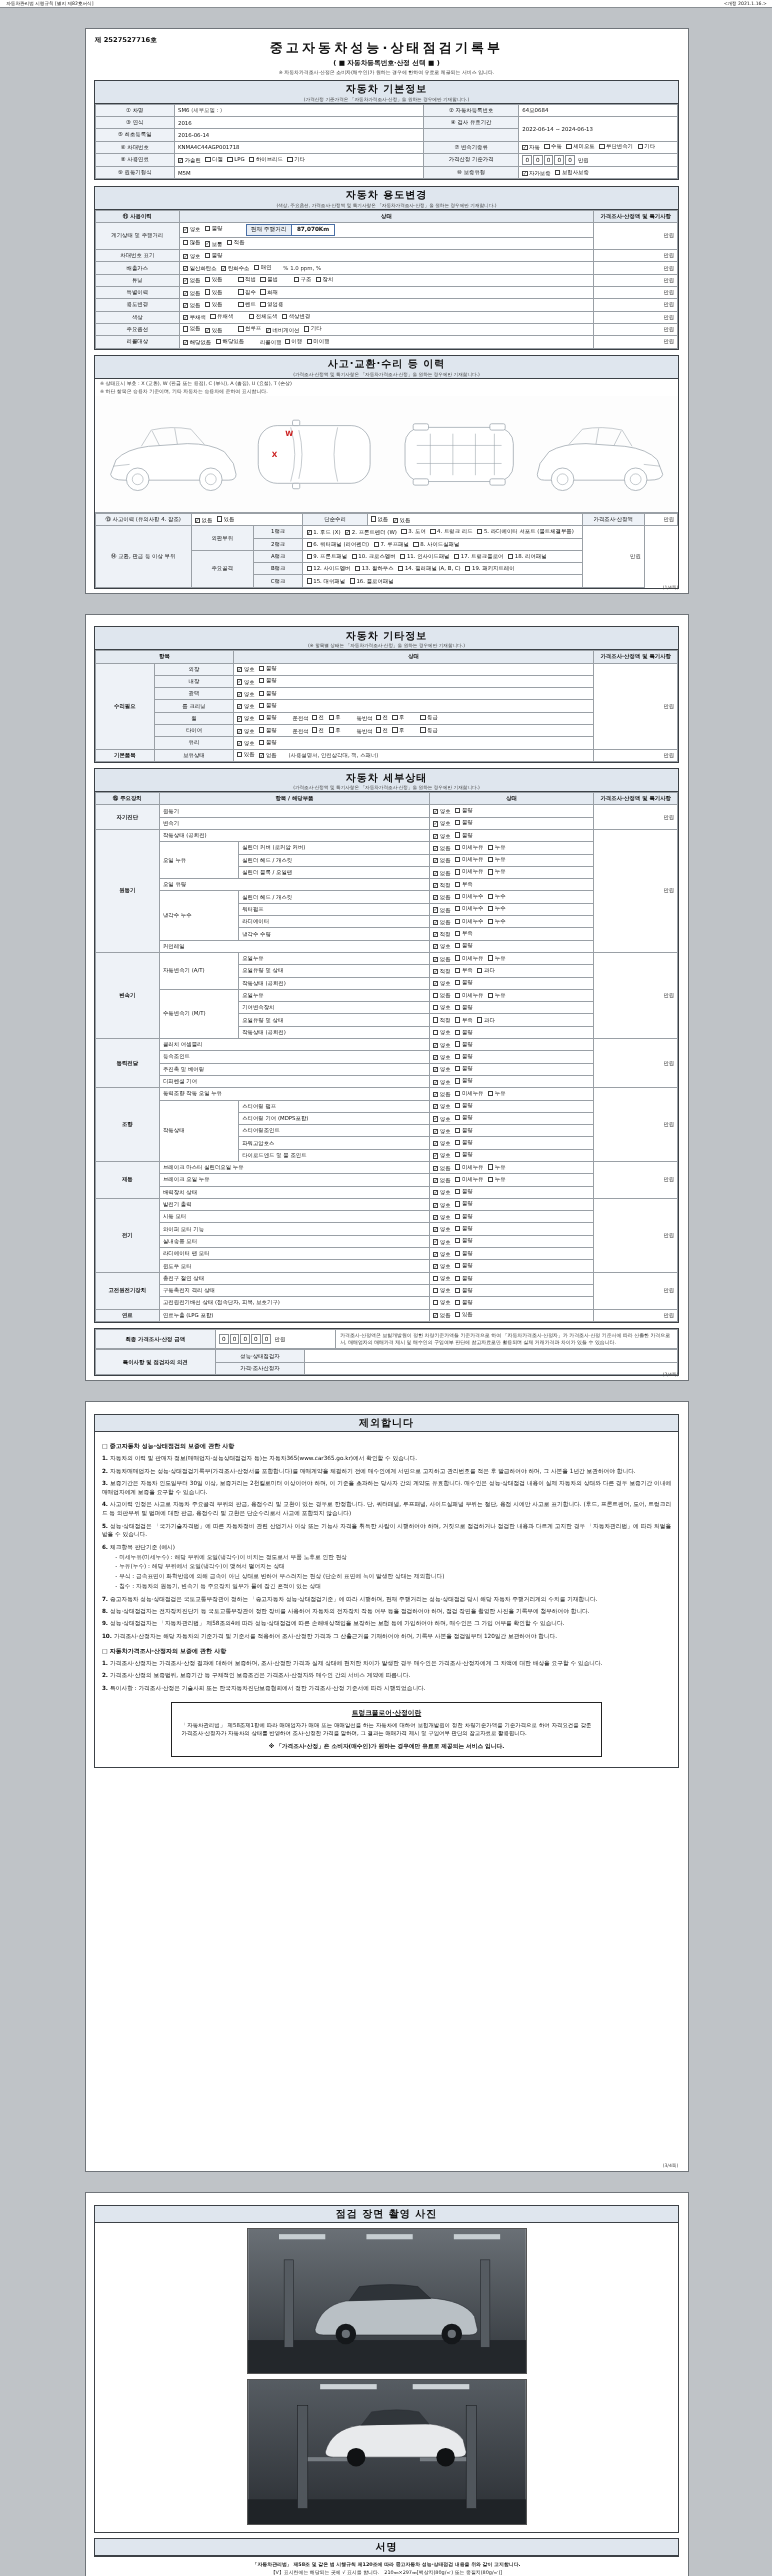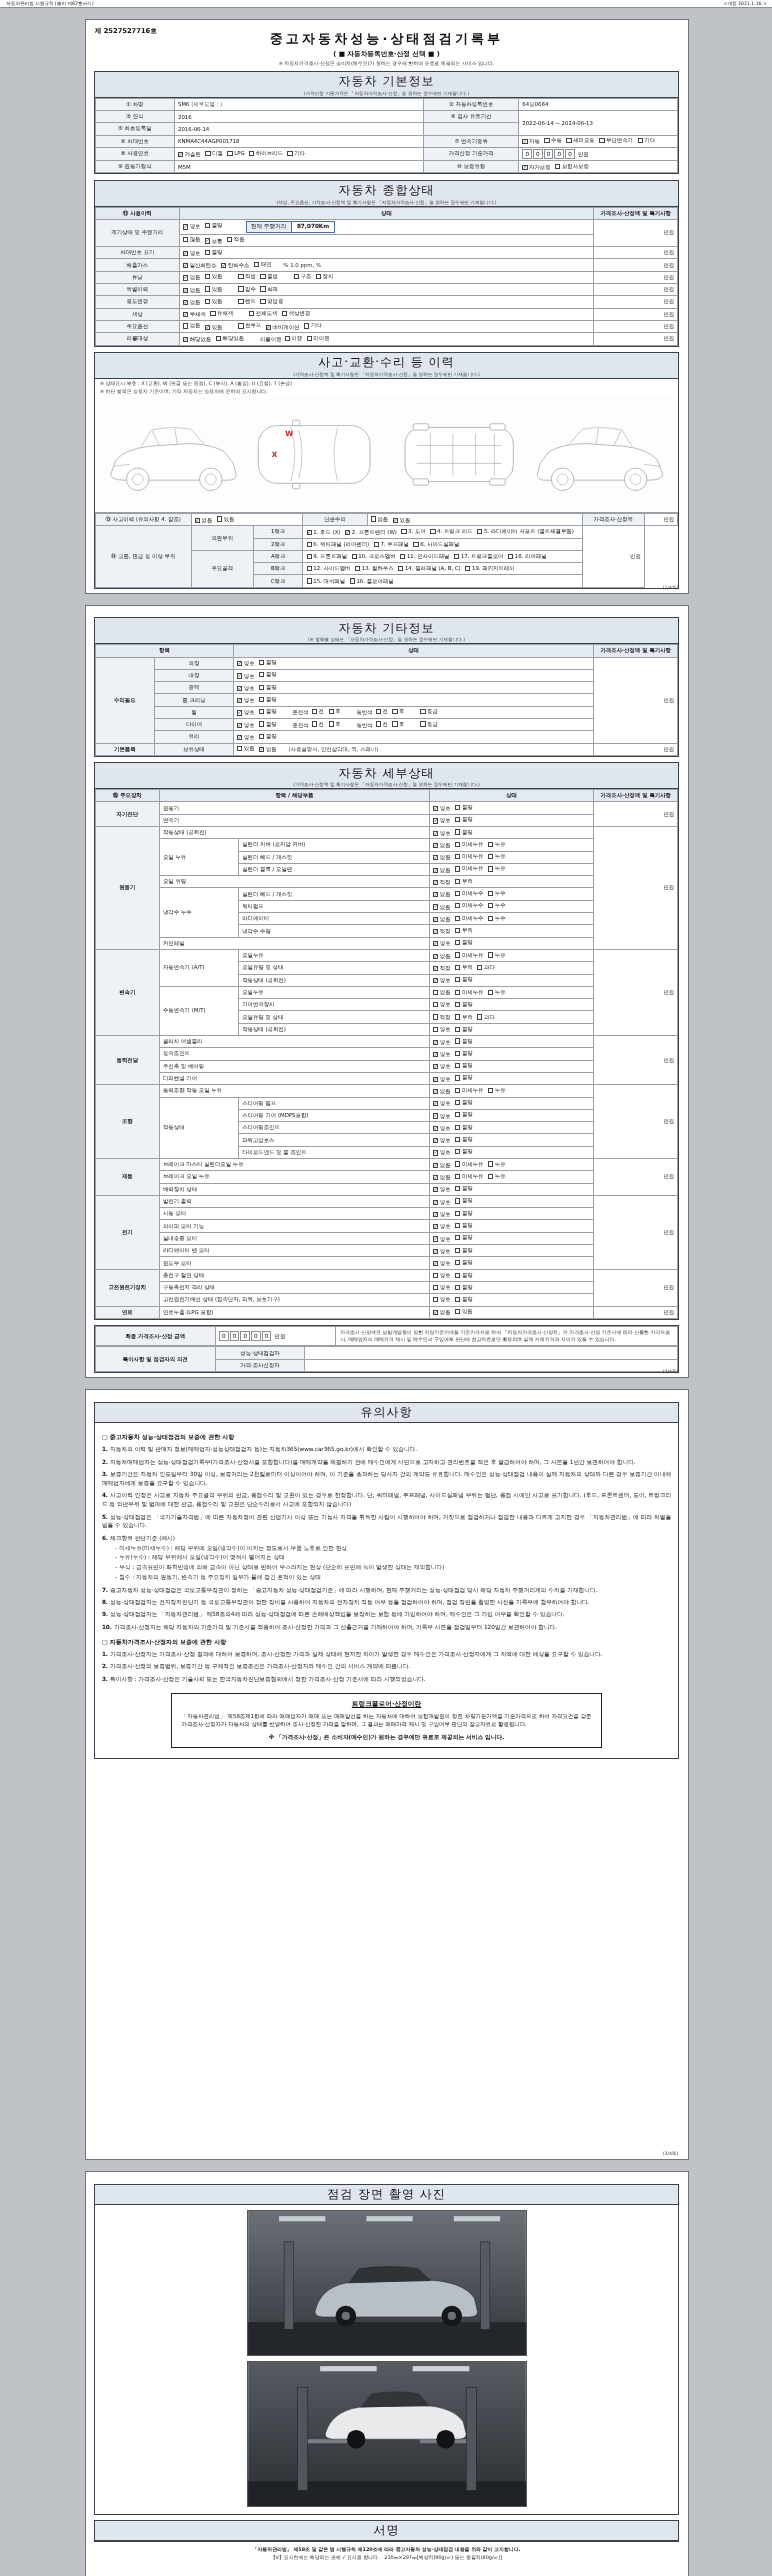--- a/index.html
+++ b/index.html
@@ -1,25 +1,25 @@
 <!DOCTYPE html>
 <html style="font-size:8.2px"><head>
 <meta charset="utf-8">
 <style>
   html,body{margin:0;padding:0;background:#bfc3c7;font-family:"DejaVu Sans","Liberation Sans",sans-serif;color:#111;}
   .canvas{width:773px;height:2576px;margin:0 auto;overflow:hidden;background:#bfc3c7;}
   .topstrip{display:flex;justify-content:space-between;padding:1px 6.2px;font-size:4.6px;color:#222;background:#fff;border-bottom:0.5px solid #8a8f94;}
-  .page{width:604px;margin:11px auto;background:#fff;border:0.5px solid #70757a;padding:6.2px 8.2px 4.1px;box-sizing:border-box;position:relative;}
+  .page{width:604px;margin:20px auto;background:#fff;border:0.5px solid #70757a;padding:6.2px 8.2px 4.1px;box-sizing:border-box;position:relative;}
   .docno{font-size:6.7px;font-weight:bold;margin:1px 0 1px 1px;}
   .title{font-size:13px;font-weight:bold;text-align:center;letter-spacing:3.1px;margin-top:-7.2px;}
   .subtitle{text-align:center;font-size:6.7px;font-weight:bold;margin-top:1.5px;}
   .titlenote{text-align:center;font-size:4.9px;color:#333;margin-top:1px;}
   .sec{border:0.8px solid #3c4146;margin-top:5.2px;}
   .sec-head{background:#dfe6ee;border-bottom:0.5px solid #3c4146;text-align:center;padding:1.5px 0 1px;}
-  .sec-title{font-weight:normal;font-size:12px;letter-spacing:1px;}
+  .sec-title{font-weight:bold;font-size:10px;letter-spacing:1px;}
   .sec-note{font-size:4.6px;color:#444;margin-top:0.5px;}
   table{border-collapse:collapse;width:100%;font-size:5.4px;table-layout:auto;}
   td{border:0.5px solid #9aa0a6;padding:1px 3.1px;vertical-align:middle;height:9.3px;}
   .lbl{background:#eef2f7;text-align:center;font-weight:normal;}
   .colhead{font-weight:bold;background:#e4eaf1;}
   .devcell{font-weight:bold;}
   .pricecell{text-align:right;width:67px;color:#333;}
   .stcell{white-space:nowrap;}
   .ck{display:inline-flex;align-items:center;margin-right:4.6px;white-space:nowrap;}
   .cb{display:inline-flex;width:5.2px;height:5.2px;border:0.5px solid #444;margin-right:1.5px;font-size:4.6px;line-height:5.2px;justify-content:center;align-items:center;font-style:normal;background:#fff;box-sizing:border-box;}
@@ -151,21 +151,21 @@
                   <i class="cb"></i>
                   <span>보험사보증</span>
                 </span></td>
    </tr>
           </tbody>
         </table>
     </div>
 
     <div class="sec">
       <div class="sec-head">
-        <div class="sec-title">자동차 종합상태</div>
+        <div class="sec-title">자동차 용도변경</div>
         <div class="sec-note">(색상, 주요옵션, 가격조사·산정액 및 특기사항은 「자동차가격조사·산정」을 원하는 경우에만 기재합니다.)</div>
       </div>
       <table id="comp-table">
           <tbody>
             <tr>
     <td class="lbl colhead" style="width:77px">⑪ 사용이력</td>
     <td class="lbl colhead">상태</td>
     <td class="lbl colhead" style="width:77px">가격조사·산정액 및 특기사항</td>
   </tr>
             <tr>
@@ -1154,21 +1154,21 @@
           </tbody>
         </table>
     </div>
 
     <div class="pagemark">(2/4쪽)</div>
   </div>
 
   <div class="page" style="min-height:771px">
     <div class="sec">
       <div class="sec-head">
-        <div class="sec-title">유의사항</div>
+        <div class="sec-title">제외합니다</div>
       </div>
       <div class="notice-body">
         <div id="notice-list">
             <div class="nsec-title">□ 중고자동차 성능·상태점검의 보증에 관한 사항</div>
             <div class="nitem"><span class="nno">1.</span><span class="ntext">자동차의 이력 및 판매자 정보(매매업자·성능상태점검자 등)는 자동차365(www.car365.go.kr)에서 확인할 수 있습니다.</span></div>
             <div class="nitem"><span class="nno">2.</span><span class="ntext">자동차매매업자는 성능·상태점검기록부(가격조사·산정서를 포함합니다)를 매매계약을 체결하기 전에 매수인에게 서면으로 고지하고 관리번호를 적은 후 발급하여야 하며, 그 사본을 1년간 보관하여야 합니다.</span></div>
             <div class="nitem"><span class="nno">3.</span><span class="ntext">보증기간은 자동차 인도일부터 30일 이상, 보증거리는 2천킬로미터 이상이어야 하며, 이 기준을 초과하는 당사자 간의 계약도 유효합니다. 매수인은 성능·상태점검 내용이 실제 자동차의 상태와 다른 경우 보증기간 이내에 매매업자에게 보증을 요구할 수 있습니다.</span></div>
             <div class="nitem"><span class="nno">4.</span><span class="ntext">사고이력 인정은 사고로 자동차 주요골격 부위의 판금, 용접수리 및 교환이 있는 경우로 한정합니다. 단, 쿼터패널, 루프패널, 사이드실패널 부위는 절단, 용접 시에만 사고로 표기합니다. (후드, 프론트펜더, 도어, 트렁크리드 등 외판부위 및 범퍼에 대한 판금, 용접수리 및 교환은 단순수리로서 사고에 포함되지 않습니다)</span></div>
             <div class="nitem"><span class="nno">5.</span><span class="ntext">성능·상태점검은 「국가기술자격법」에 따른 자동차정비 관련 산업기사 이상 또는 기능사 자격을 취득한 사람이 시행하여야 하며, 거짓으로 점검하거나 점검한 내용과 다르게 고지한 경우 「자동차관리법」에 따라 처벌을 받을 수 있습니다.</span></div>
             <div class="nitem"><span class="nno">6.</span><span class="ntext">체크항목 판단기준 (예시)</span><div class="nsub">- 미세누유(미세누수) : 해당 부위에 오일(냉각수)이 비치는 정도로서 부품 노후로 인한 현상</div><div class="nsub">- 누유(누수) : 해당 부위에서 오일(냉각수)이 맺혀서 떨어지는 상태</div><div class="nsub">- 부식 : 금속표면이 화학반응에 의해 금속이 아닌 상태로 변하여 부스러지는 현상 (단순히 표면에 녹이 발생한 상태는 제외합니다)</div><div class="nsub">- 침수 : 자동차의 원동기, 변속기 등 주요장치 일부가 물에 잠긴 흔적이 있는 상태</div></div>

